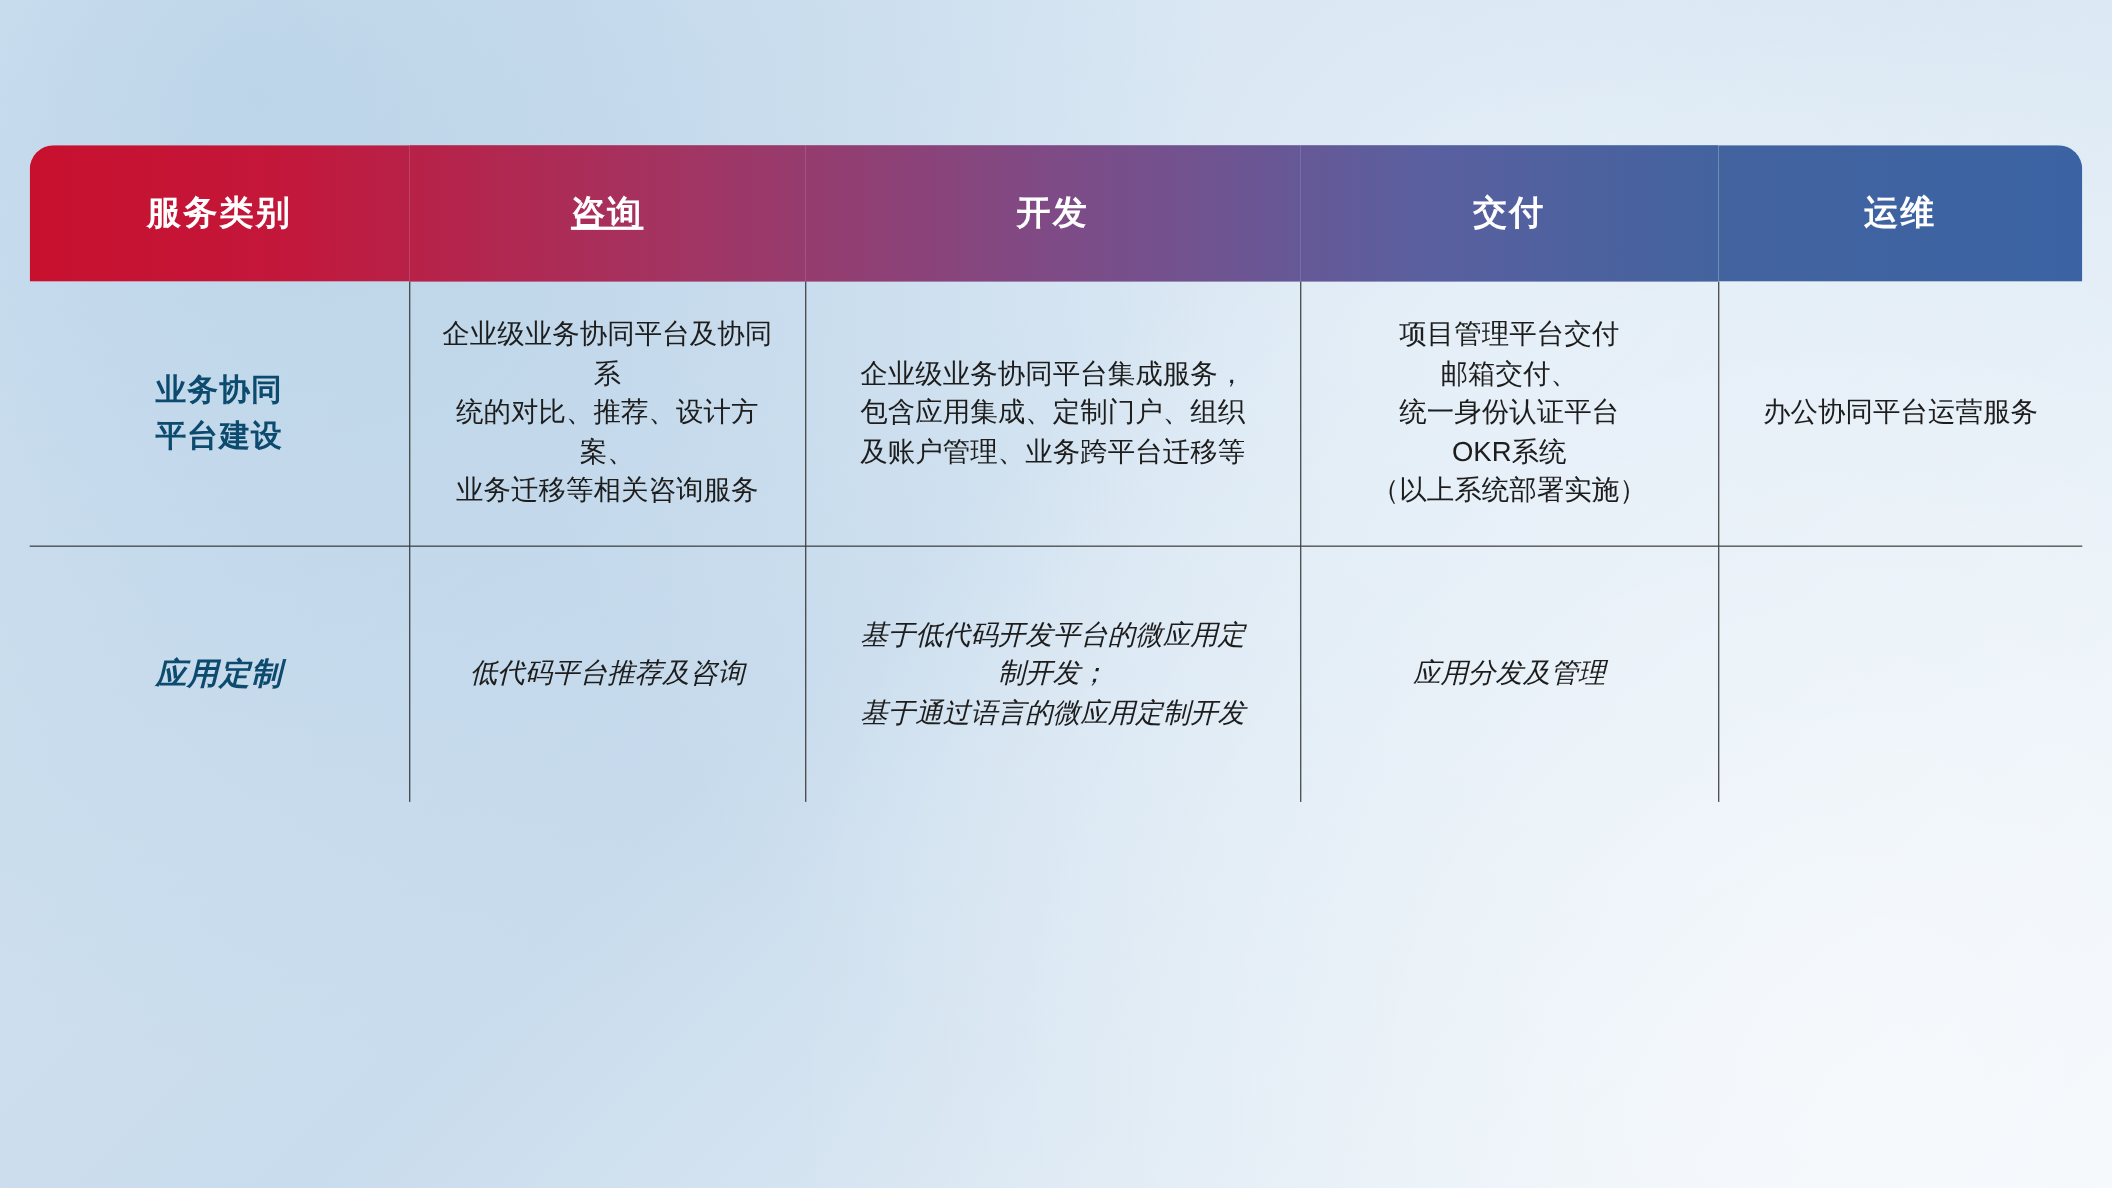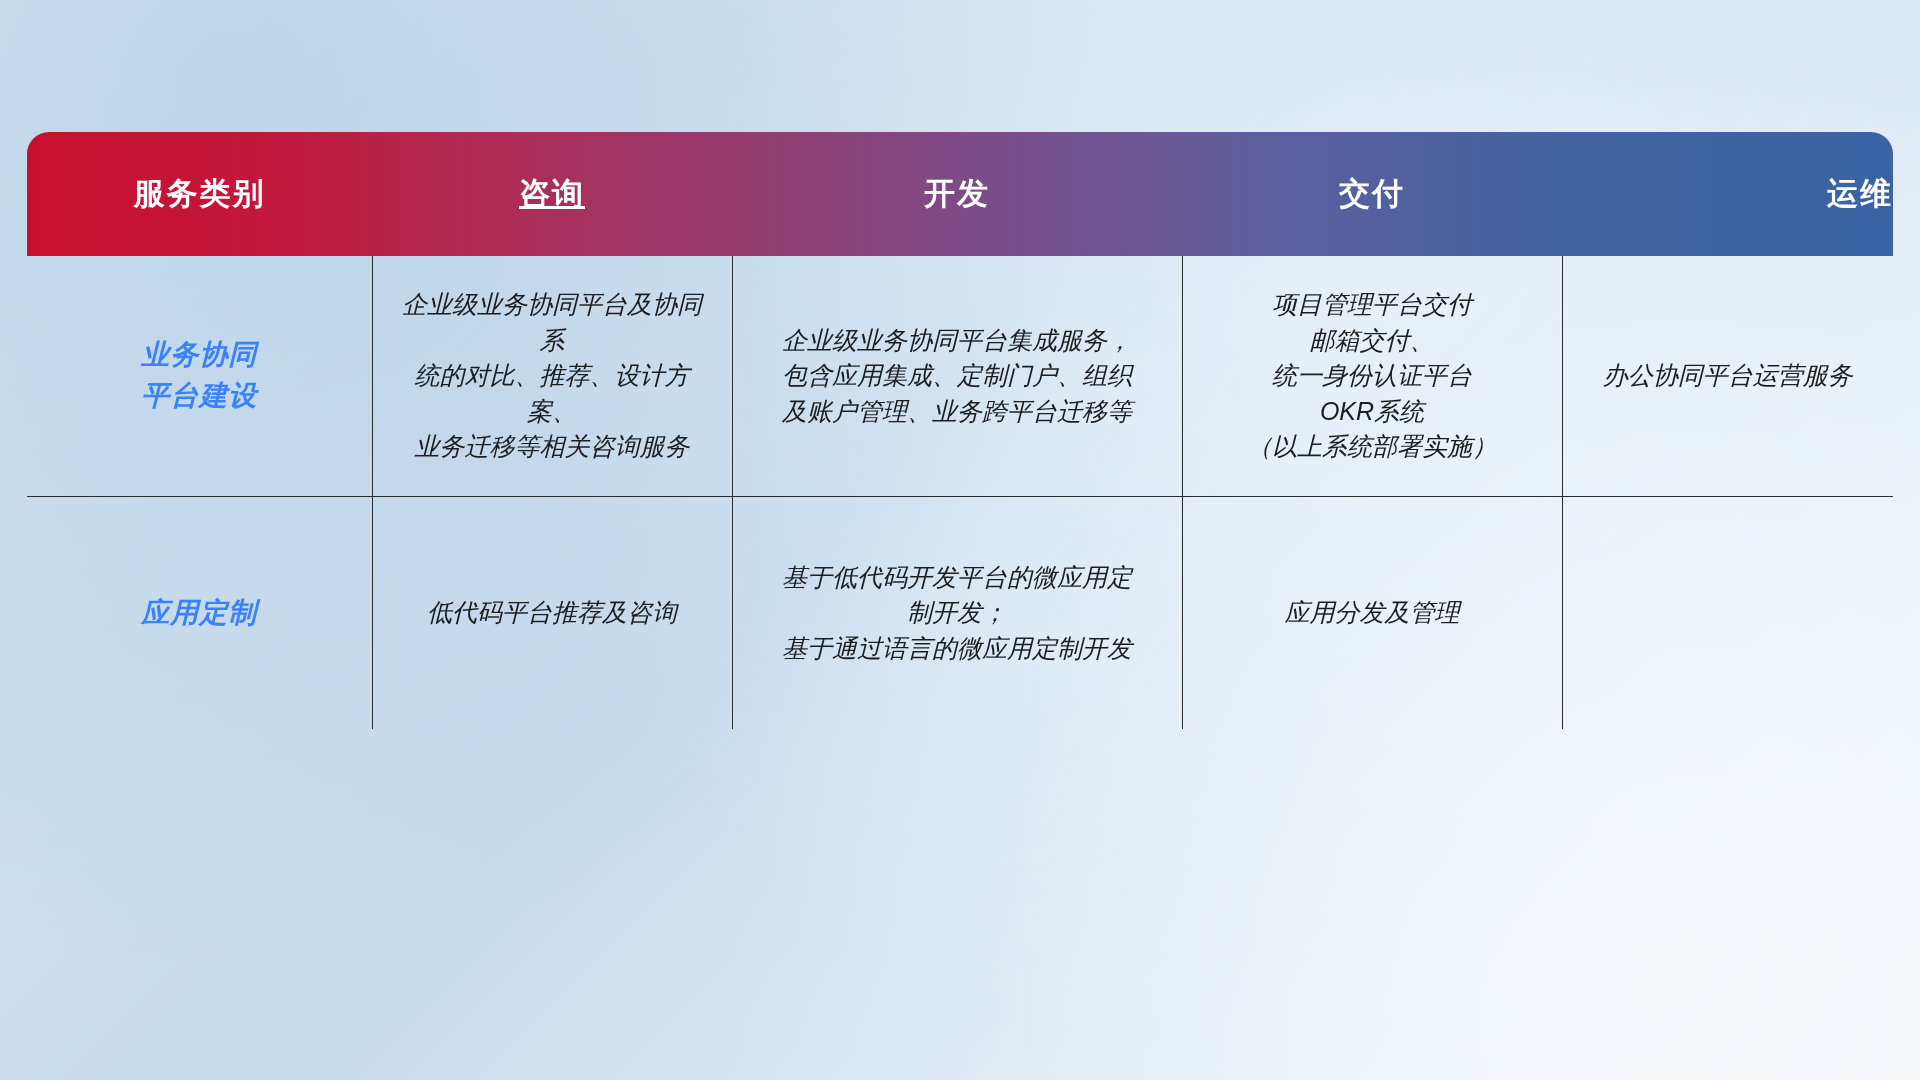--- a/index.html
+++ b/index.html
@@ -48,49 +48,49 @@
     font-weight: bold;
     letter-spacing: 2px;
     text-align: center;
     vertical-align: middle;
     border: none;
   }
   thead tr {
     background: linear-gradient(90deg, #c8102e 0%, #c3173a 12%, #a5325f 30%, #7e4b86 50%, #5a5f9f 68%, #43639f 82%, #3b63a3 100%);
   }
   .hdr-first { border-top-left-radius: 22px; }
-  .hdr-last { border-top-right-radius: 22px; text-align: right; }
+  .hdr-last { border-top-right-radius: 22px; }
 
   
   tbody td {
     border-right: 1.5px solid #2b2b2b;
     border-bottom: 1.5px solid #2b2b2b;
     padding: 18px 22px;
     text-align: center;
     vertical-align: middle;
     font-size: 25px;
     line-height: 1.42;
     color: #1d1d1d;
     background: transparent;
   }
   tbody tr td:last-child { border-right: none; }
   tbody tr:last-child td { border-bottom: none; }
 
   
   td.cat {
-    color: #3b82f6;
+    color: #0c4a6e;
     font-weight: bold;
     font-size: 28px;
     letter-spacing: 1px;
     border-right: 1.5px solid #2b2b2b;
     line-height: 1.45;
   }
 
   
-  .row-1 td { height: 204px; font-style: italic; }
+  .row-1 td { height: 204px; }
   .row-2 td { height: 176px; }
   .row-3 td { height: 196px; font-style: italic; }
 
   .cell-text { white-space: pre-line; }
 </style>
 </head>
 <body>
 
 <div class="bg-sheen"></div>
 

